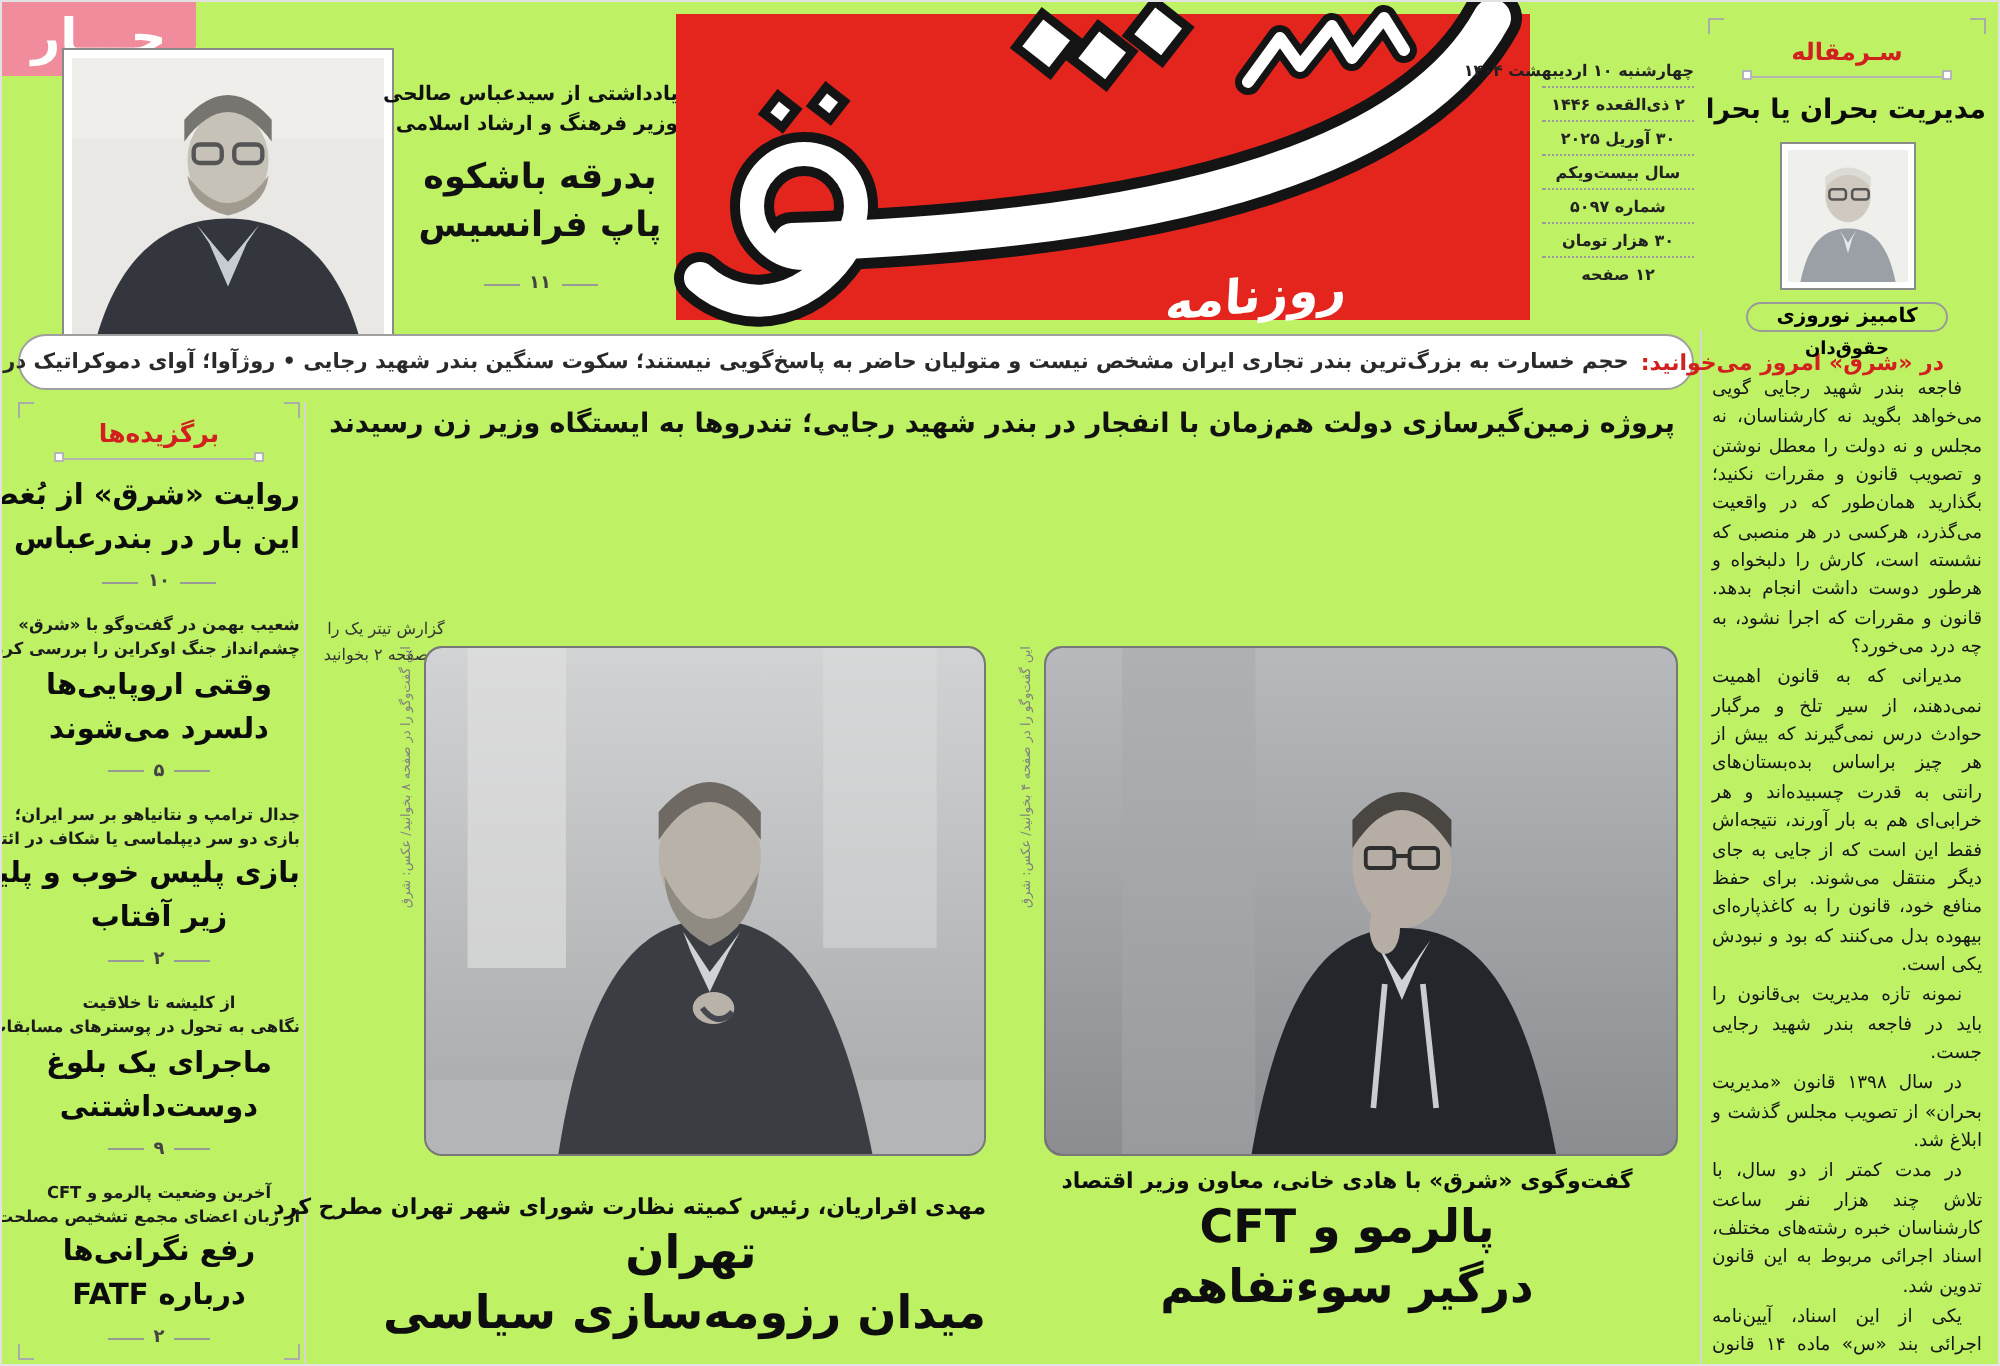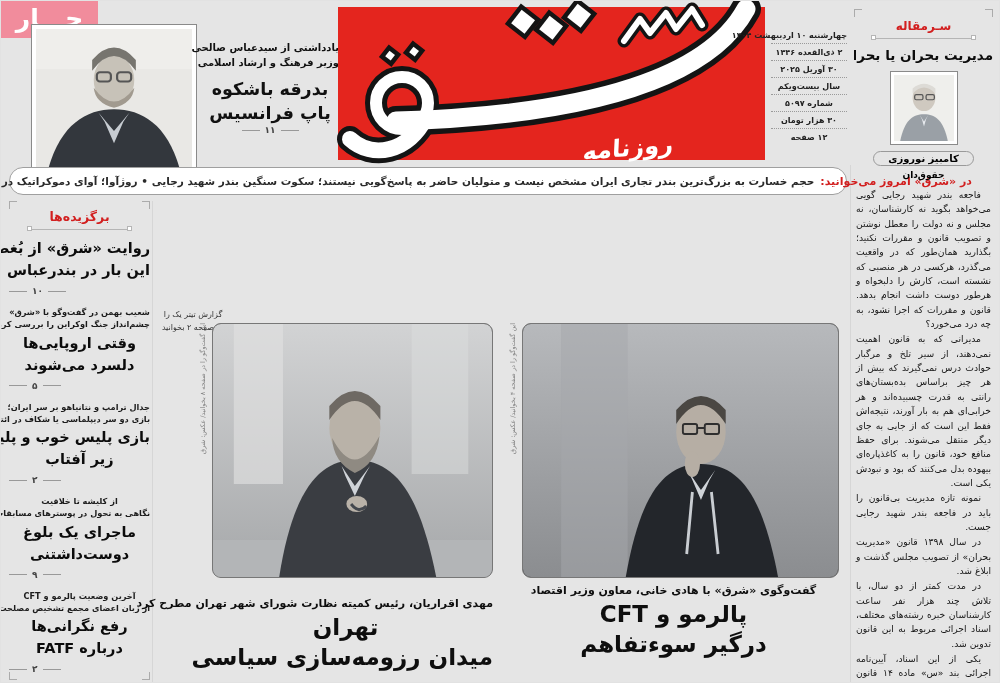--- a/index.html
+++ b/index.html
@@ -1,18 +1,18 @@
 <!DOCTYPE html>
 <html lang="fa" dir="rtl"><head>
 <meta charset="utf-8">
 <style>
   * { margin:0; padding:0; box-sizing:border-box; }
   html,body { background:#ffffff; }
   body { font-family:"DejaVu Sans", sans-serif; direction:rtl; }
-  .page { position:relative; width:1000px; height:683px; background:#e5e5e5; overflow:hidden; border:1px solid #e2e2e2; }
+  .page { position:relative; width:1000px; height:683px; background:#bef264; overflow:hidden; border:1px solid #e2e2e2; }
 
   
   .corner-tag { position:absolute; left:0; top:0; width:97px; height:37px; background:#f18c9c; color:#fff;
     font-size:25px; font-weight:bold; text-align:center; line-height:35px;
     clip-path:polygon(0 0,100% 0,100% 60%,86% 100%,0 100%); }
 
   
   .top-photo-box { position:absolute; left:30px; top:23px; width:166px; height:149px; border:1px solid #8a8a8a; padding:4px; background:#fff; }
   .top-photo-box svg { width:100%; height:100%; display:block; }
   .top-note { position:absolute; left:200px; top:40px; width:138px; text-align:center; color:#111; }
@@ -81,21 +81,21 @@
   .fc-tr { top:0; left:0; border-right:none; border-bottom:none; }
   .fc-bl { bottom:0; right:0; border-left:none; border-top:none; }
   .fc-br { bottom:0; left:0; border-right:none; border-top:none; }
 
   
   .sidebar { position:absolute; left:8px; top:200px; width:141px; height:479px; text-align:center; padding-top:8px; }
   .sb-header { color:#d21f1f; font-size:12.5px; font-weight:bold; }
   .sb-item { margin-bottom:4px; }
   .sb-kicker { font-size:8.2px; font-weight:bold; line-height:1.5; color:#1c1c1c; white-space:nowrap; }
   .sb-title { font-size:14.5px; font-weight:bold; line-height:1.38; color:#0c0c0c; white-space:nowrap; margin-top:2px; }
-  .sb-item .pmarker { margin:6px auto 10px;justify-content:flex-end; }
+  .sb-item .pmarker { margin:6px auto 10px; }
 
   
   .editorial { position:absolute; left:853px; top:8px; width:139px; height:669px; text-align:center; overflow:hidden; padding-top:10px; }
   .ed-label { color:#d21f1f; font-size:12px; font-weight:bold; }
   .ed-title { font-size:13.5px; font-weight:bold; white-space:nowrap; margin:8px 0 8px; color:#0c0c0c; }
   .ed-photo { width:68px; height:74px; border:1px solid #8a8a8a; padding:3px; margin:0 auto; background:#fff; }
   .ed-photo svg { width:100%; height:100%; display:block; }
   .ed-author { display:inline-block; border:1px solid #9a9a9a; border-radius:11px; padding:1px 14px;
     font-size:10px; font-weight:bold; margin-top:6px; white-space:nowrap; }
   .ed-role { font-size:9px; font-weight:bold; margin-top:4px; }
@@ -122,21 +122,21 @@
       <rect x="52" y="28" width="9" height="6" rx="2" fill="none" stroke="#555" stroke-width="1.4"></rect>
     </svg>
   </div>
 
   <div class="top-note">
     <div class="tn-byline">یادداشتی از سیدعباس صالحی</div>
     <div class="tn-byline">وزیر فرهنگ و ارشاد اسلامی</div>
     <div class="tn-gap"></div>
     <div class="tn-title">بدرقه باشکوه</div>
     <div class="tn-title">پاپ فرانسیس</div>
-    <div class="pmarker" style="">
+    <div class="pmarker" style="margin-top:12px">
       <span>۱۱</span>
     </div>
   </div>
 
   <div class="masthead">
     <span class="sr">شرق</span>
     <svg class="cal" viewBox="0 0 427 153">
 
       <path d="M 408,2 C 372,68 260,108 58,114" fill="none" stroke="#141414" stroke-width="30" stroke-linecap="round"></path>
       <path d="M 88,110 C 70,146 34,152 12,132" fill="none" stroke="#141414" stroke-width="26" stroke-linecap="round"></path>
@@ -176,20 +176,21 @@
   </div>
 
   <div class="vl vl-left"></div>
   <div class="vl vl-right"></div>
 
   <div class="today-strip">
     <span class="ts-lead">در «شرق» امروز می‌خوانید:</span>
     <span class="ts-text">حجم خسارت به بزرگ‌ترین بندر تجاری ایران مشخص نیست و متولیان حاضر به پاسخ‌گویی نیستند؛ سکوت سنگین بندر شهید رجایی • روژآوا؛ آوای دموکراتیک در سمفونی حصار و جنگ</span>
   </div>
 
+  <div class="lead-kicker">پروژه زمین‌گیرسازی دولت هم‌زمان با انفجار در بندر شهید رجایی؛ تندروها به ایستگاه وزیر زن رسیدند</div>
   <div class="lead-note">
     <div>گزارش تیتر یک را</div>
     <div>در صفحه ۲ بخوانید</div>
   </div>
 
   <div class="photo-col pleft">
     <div class="vcap">این گفت‌وگو را در صفحه ۸ بخوانید/ عکس: شرق</div>
     <div class="photo">
       <svg viewBox="0 0 295 253" preserveAspectRatio="none">
         <defs>

